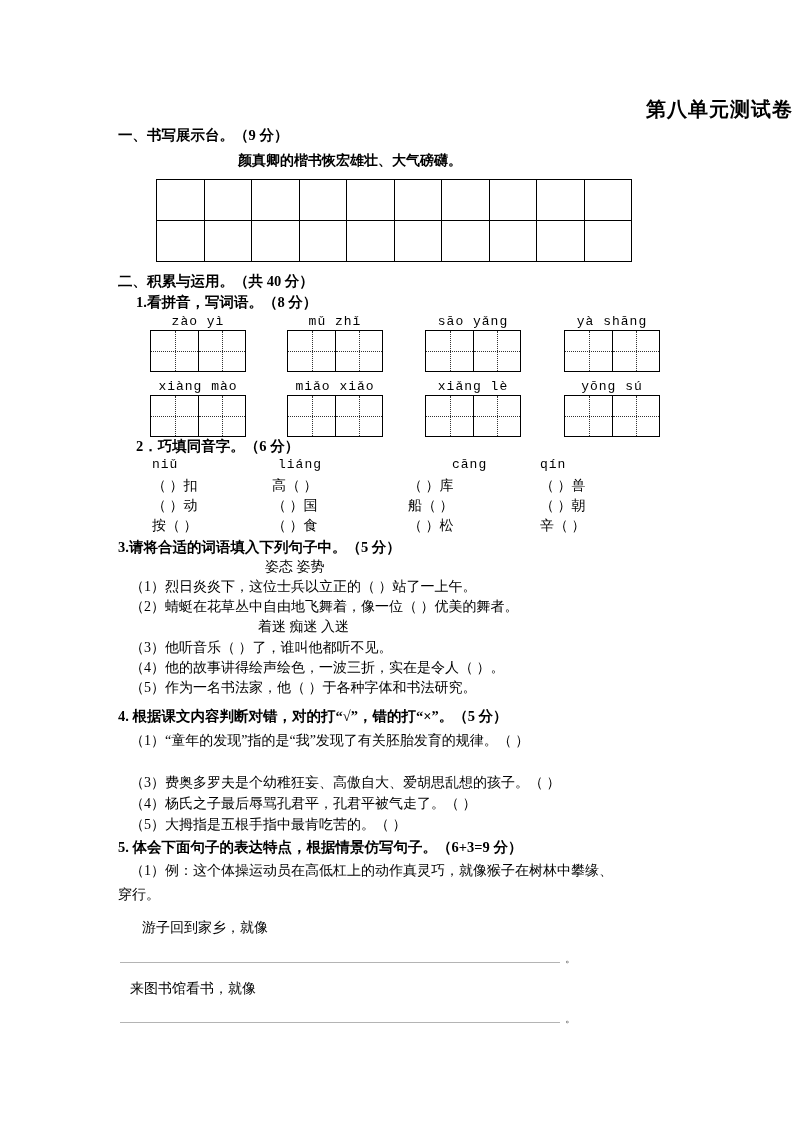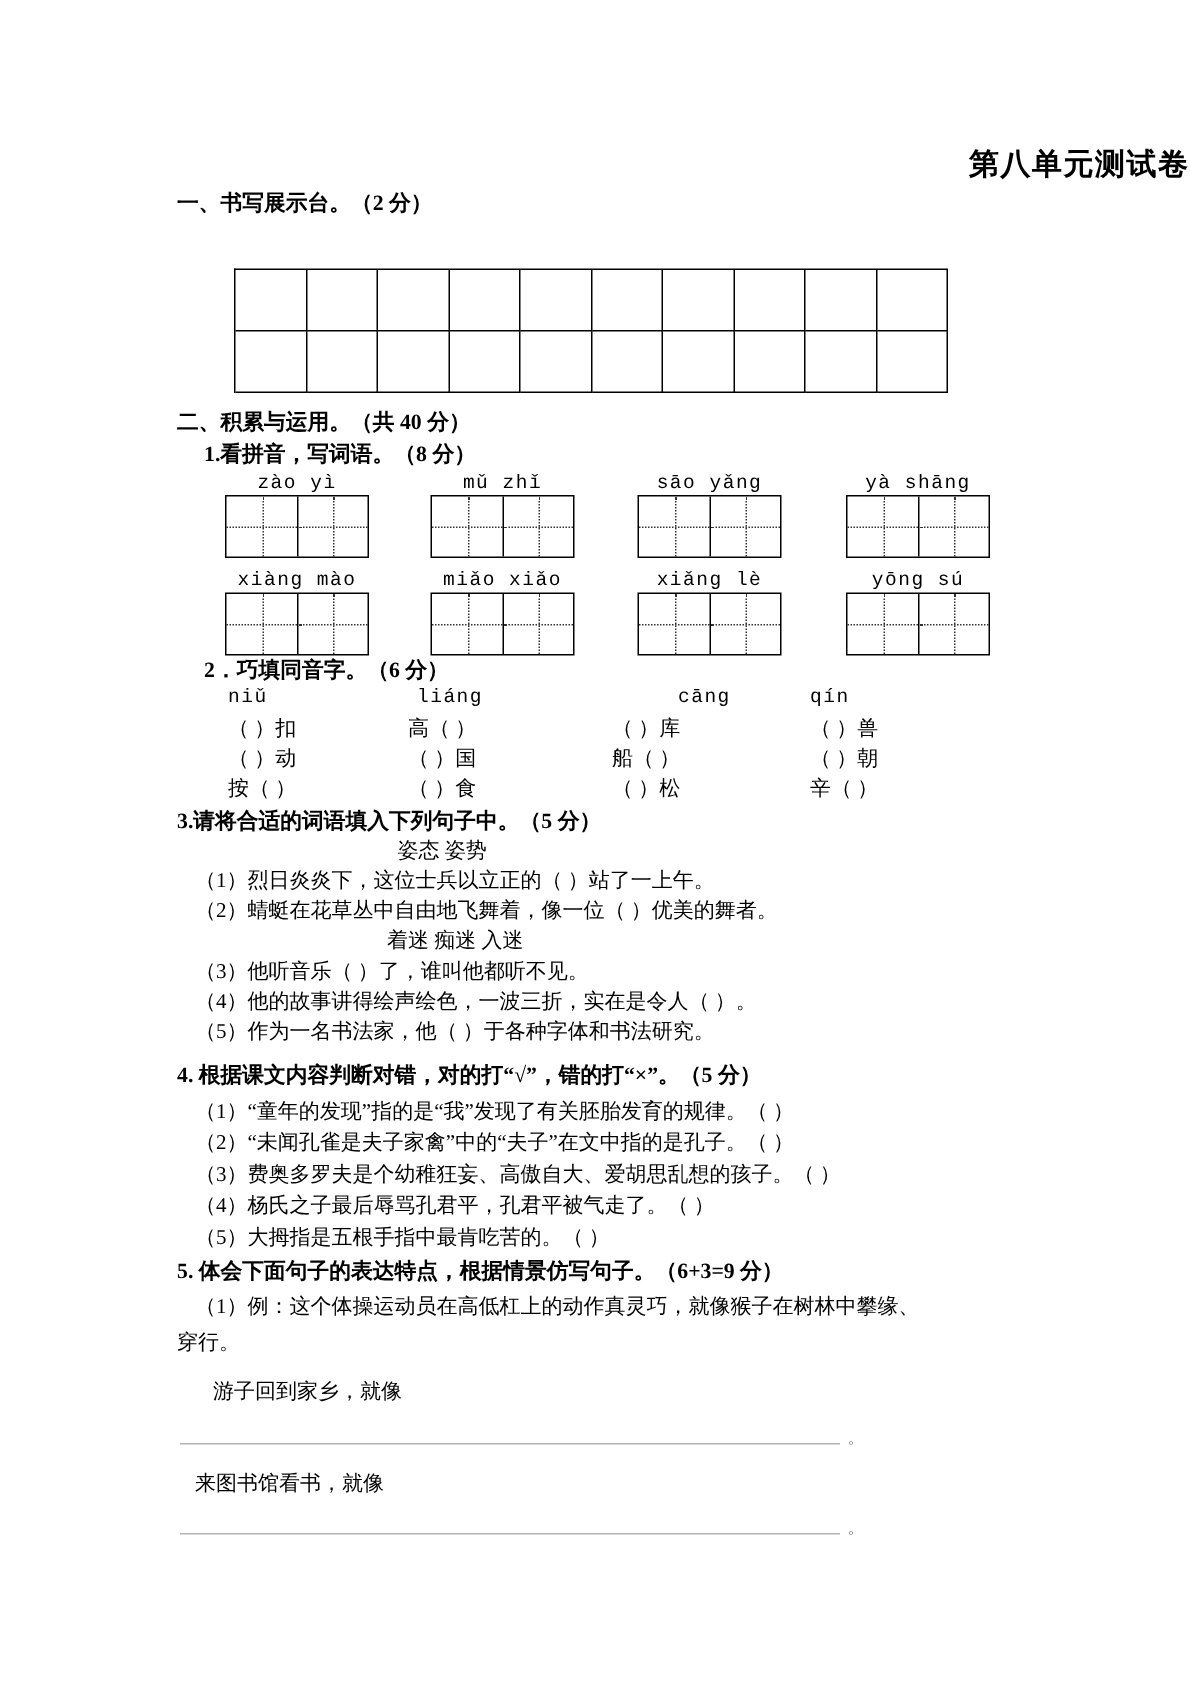--- a/index.html
+++ b/index.html
@@ -151,22 +151,23 @@
 </style>
 </head>
 <body>
 
 <div class="page">
 
   <div class="doc-title">
     <span class="tshift">第八单元测试卷</span>
   </div>
 
-  <div class="sec-head" style="left:118px; top:126px;">一、书写展示台。（2 分）</div>
-
+  <div class="sec-head" style="left:118px; top:126px;">一、书写展示台。（9 分）</div>
+
+  <div class="body-line" style="left:238px; top:152px; font-weight:bold;">颜真卿的楷书恢宏雄壮、大气磅礴。</div>
 
   <div class="write-grid">
     <div class="wcell"></div>
     <div class="wcell"></div>
     <div class="wcell"></div>
     <div class="wcell"></div>
     <div class="wcell"></div>
     <div class="wcell"></div>
     <div class="wcell"></div>
     <div class="wcell"></div>
@@ -278,21 +279,20 @@
 
   <div class="hint-line" style="left:258px; top:618px;">着迷      痴迷        入迷</div>
 
   <div class="body-line" style="left:130px; top:639px;">（3）他听音乐（        ）了，谁叫他都听不见。</div>
   <div class="body-line" style="left:130px; top:659px;">（4）他的故事讲得绘声绘色，一波三折，实在是令人（         ）。</div>
   <div class="body-line" style="left:130px; top:679px;">（5）作为一名书法家，他（        ）于各种字体和书法研究。</div>
 
   <div class="sec-head" style="left:118px; top:707px;">4. 根据课文内容判断对错，对的打“√”，错的打“×”。（5 分）</div>
 
   <div class="body-line" style="left:130px; top:732px;">（1）“童年的发现”指的是“我”发现了有关胚胎发育的规律。（      ）</div>
-  <div class="body-line" style="left:130px; top:753px;">（2）“未闻孔雀是夫子家禽”中的“夫子”在文中指的是孔子。（      ）</div>
   <div class="body-line" style="left:130px; top:774px;">（3）费奥多罗夫是个幼稚狂妄、高傲自大、爱胡思乱想的孩子。（       ）</div>
   <div class="body-line" style="left:130px; top:795px;">（4）杨氏之子最后辱骂孔君平，孔君平被气走了。（      ）</div>
   <div class="body-line" style="left:130px; top:816px;">（5）大拇指是五根手指中最肯吃苦的。（      ）</div>
 
   <div class="sec-head" style="left:118px; top:838px;">5. 体会下面句子的表达特点，根据情景仿写句子。（6+3=9 分）</div>
 
   <div class="sample-sent" style="left:130px; top:862px;">（1）例：这个体操运动员在高低杠上的动作真灵巧，就像猴子在树林中攀缘、</div>
   <div class="sample-sent" style="left:118px; top:886px;">穿行。</div>
 
   <div class="sample-sent" style="left:142px; top:919px;">游子回到家乡，就像</div>

